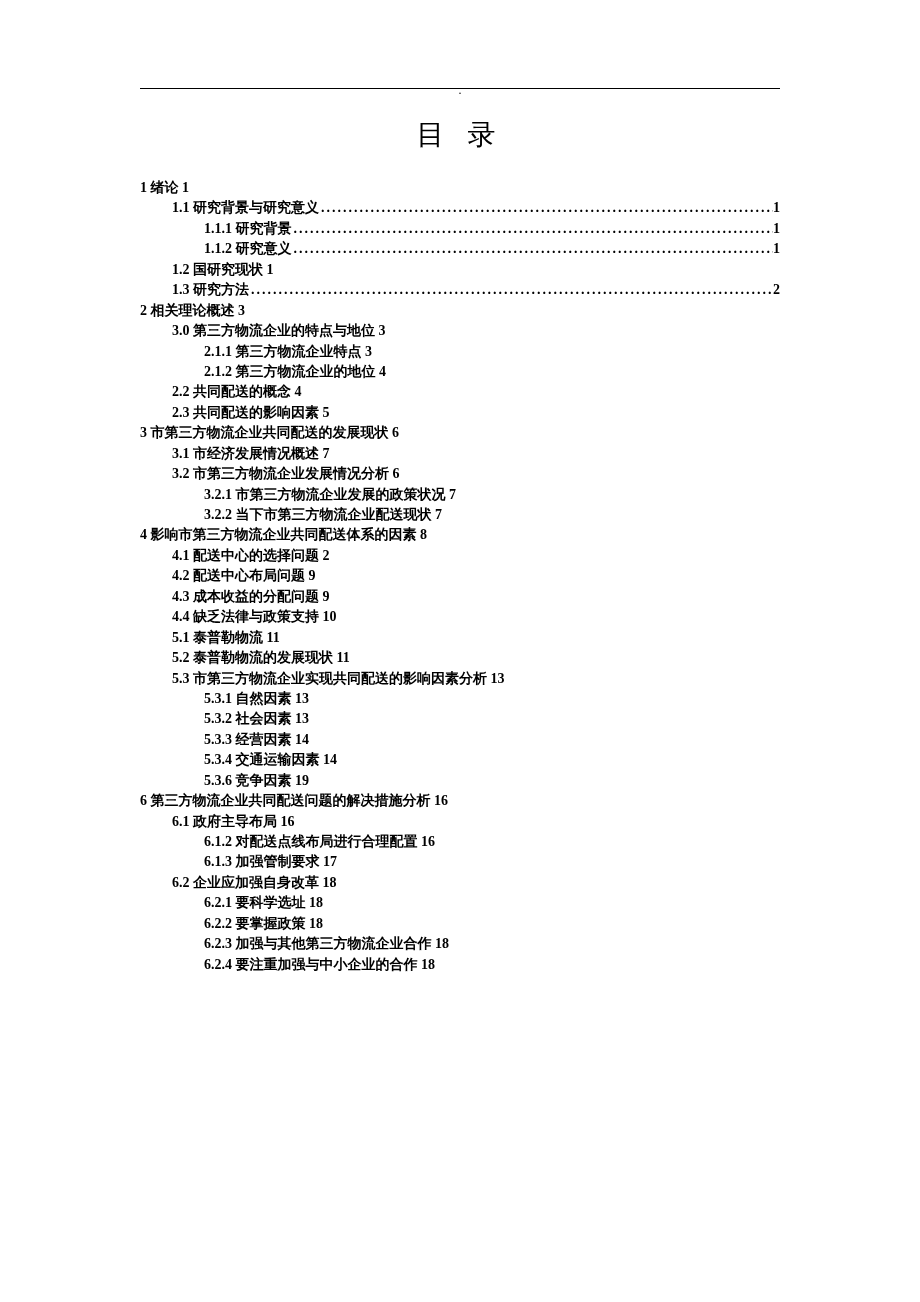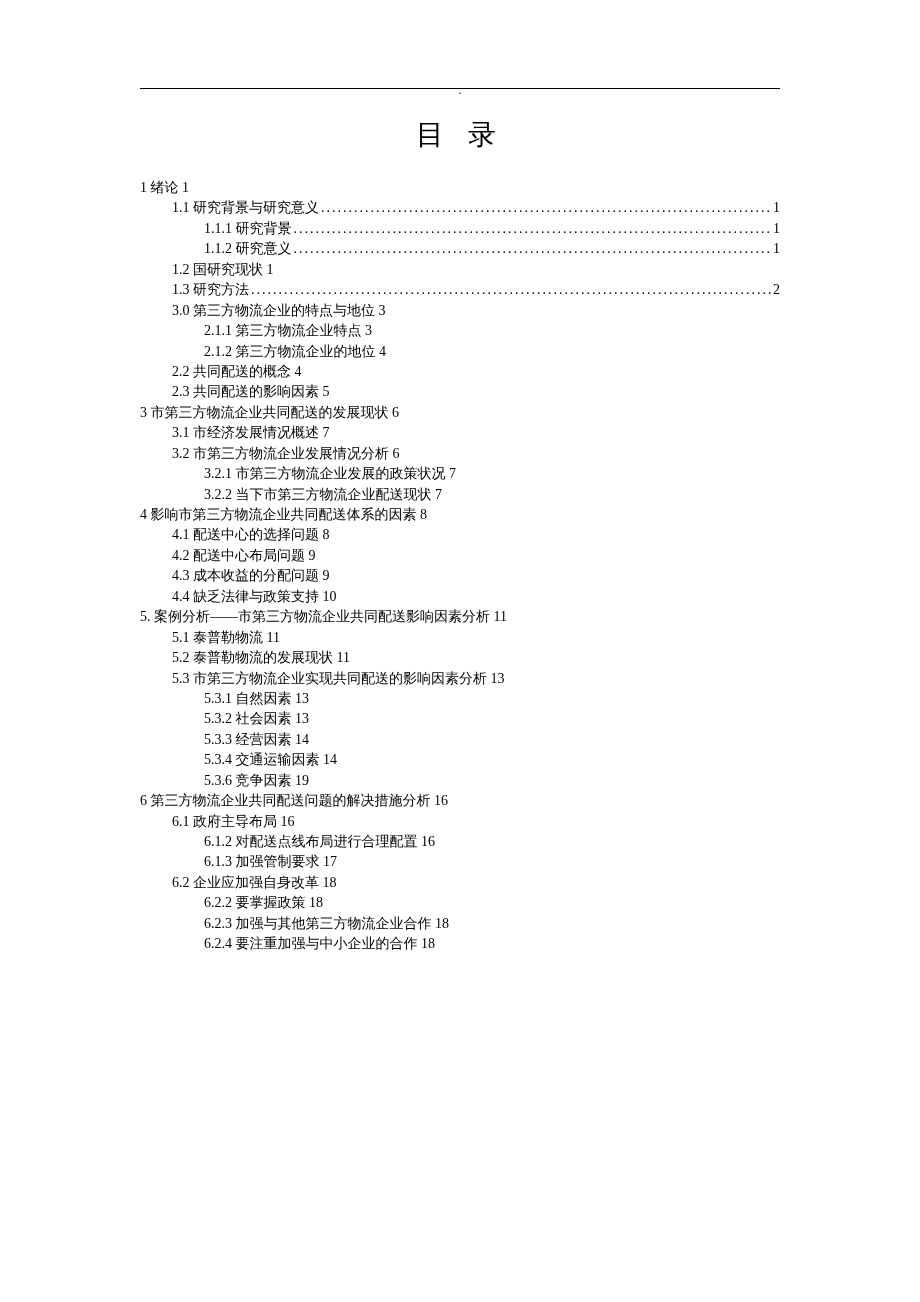--- a/index.html
+++ b/index.html
@@ -27,26 +27,27 @@
       margin-top: -8px;
       margin-bottom: 18px;
       letter-spacing: 0;
     }
     .title {
       text-align: center;
       font-size: 28px;
       font-weight: normal;
       letter-spacing: 8px;
       margin-bottom: 24px;
-      font-family: Liberation Sans, sans-serif;
+      font-family: Liberation Serif, serif;
     }
     .toc {
       font-size: 14px;
       line-height: 1.46;
       color: #000;
+      font-weight: bold;
     }
     .toc-line {
       white-space: nowrap;
       overflow: hidden;
     }
     .lvl0 { padding-left: 0; }
     .lvl1 { padding-left: 32px; }
     .lvl2 { padding-left: 64px; }
     .dotted {
       display: flex;
@@ -92,46 +93,47 @@
         <span class="label">1.1.2 研究意义</span>
         <span class="dots">........................................................................................................................................................................................................</span>
         <span class="pg">1</span>
       </div>
       <div class="toc-line lvl1"><span>1.2 国研究现状 1</span></div>
       <div class="toc-line lvl1 dotted">
         <span class="label">1.3 研究方法</span>
         <span class="dots">........................................................................................................................................................................................................</span>
         <span class="pg">2</span>
       </div>
+      <div class="toc-line lvl0"><span>2 相关理论概述 3</span></div>
       <div class="toc-line lvl1"><span>3.0 第三方物流企业的特点与地位 3</span></div>
       <div class="toc-line lvl2"><span>2.1.1 第三方物流企业特点 3</span></div>
       <div class="toc-line lvl2"><span>2.1.2 第三方物流企业的地位 4</span></div>
       <div class="toc-line lvl1"><span>2.2 共同配送的概念 4</span></div>
       <div class="toc-line lvl1"><span>2.3 共同配送的影响因素 5</span></div>
       <div class="toc-line lvl0"><span>3 市第三方物流企业共同配送的发展现状 6</span></div>
       <div class="toc-line lvl1"><span>3.1 市经济发展情况概述 7</span></div>
       <div class="toc-line lvl1"><span>3.2 市第三方物流企业发展情况分析 6</span></div>
       <div class="toc-line lvl2"><span>3.2.1 市第三方物流企业发展的政策状况 7</span></div>
       <div class="toc-line lvl2"><span>3.2.2 当下市第三方物流企业配送现状 7</span></div>
       <div class="toc-line lvl0"><span>4 影响市第三方物流企业共同配送体系的因素 8</span></div>
-      <div class="toc-line lvl1"><span>4.1 配送中心的选择问题 8</span></div>
+      <div class="toc-line lvl1"><span>4.1 配送中心的选择问题 2</span></div>
       <div class="toc-line lvl1"><span>4.2 配送中心布局问题 9</span></div>
       <div class="toc-line lvl1"><span>4.3 成本收益的分配问题 9</span></div>
       <div class="toc-line lvl1"><span>4.4 缺乏法律与政策支持 10</span></div>
-      <div class="toc-line lvl0"><span>5.  案例分析——市第三方物流企业共同配送影响因素分析 11</span></div>
       <div class="toc-line lvl1"><span>5.1 泰普勒物流 11</span></div>
       <div class="toc-line lvl1"><span>5.2 泰普勒物流的发展现状 11</span></div>
       <div class="toc-line lvl1"><span>5.3 市第三方物流企业实现共同配送的影响因素分析 13</span></div>
       <div class="toc-line lvl2"><span>5.3.1 自然因素 13</span></div>
       <div class="toc-line lvl2"><span>5.3.2 社会因素 13</span></div>
       <div class="toc-line lvl2"><span>5.3.3 经营因素 14</span></div>
       <div class="toc-line lvl2"><span>5.3.4 交通运输因素 14</span></div>
       <div class="toc-line lvl2"><span>5.3.6 竞争因素 19</span></div>
       <div class="toc-line lvl0"><span>6 第三方物流企业共同配送问题的解决措施分析 16</span></div>
       <div class="toc-line lvl1"><span>6.1 政府主导布局 16</span></div>
       <div class="toc-line lvl2"><span>6.1.2 对配送点线布局进行合理配置 16</span></div>
       <div class="toc-line lvl2"><span>6.1.3 加强管制要求 17</span></div>
       <div class="toc-line lvl1"><span>6.2 企业应加强自身改革 18</span></div>
+      <div class="toc-line lvl2"><span>6.2.1 要科学选址 18</span></div>
       <div class="toc-line lvl2"><span>6.2.2 要掌握政策 18</span></div>
       <div class="toc-line lvl2"><span>6.2.3 加强与其他第三方物流企业合作 18</span></div>
       <div class="toc-line lvl2"><span>6.2.4 要注重加强与中小企业的合作 18</span></div>
     </div>
 </div>
 
 </body></html>

